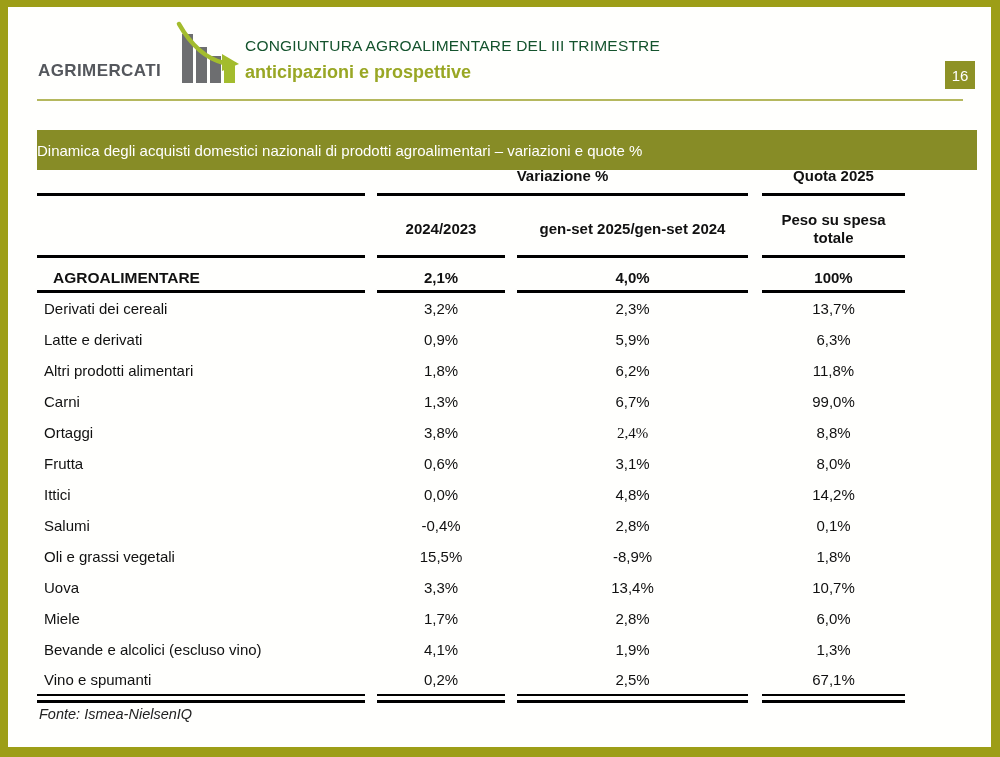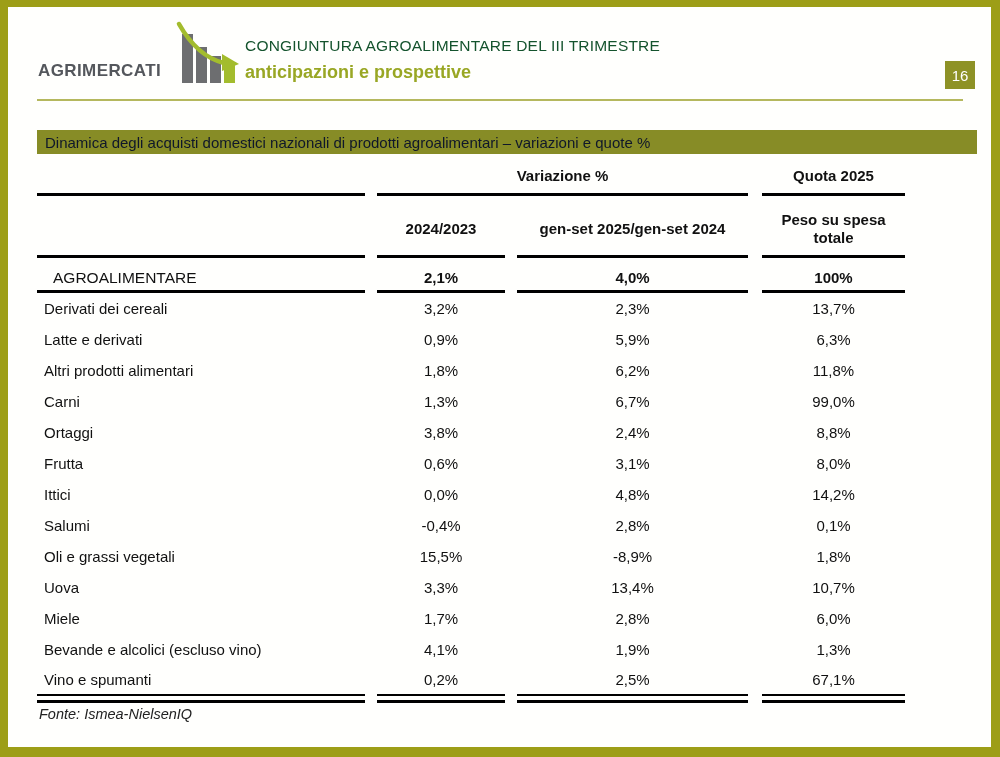--- a/index.html
+++ b/index.html
@@ -49,23 +49,23 @@
     background: #8e9226; color: #ffffff; font-size: 15px;
     display: flex; align-items: center; justify-content: center;
   }
   .header-rule {
     position: absolute; left: 29px; top: 92px; width: 926px; height: 2px;
     background: #b5b85e;
   }
 
   
   .section-bar {
-    position: absolute; left: 29px; top: 123px; width: 940px; height: 24px;
-    background: #878c26; color: #0f172a; font-size: 15px;
-    display: flex; align-items: center; padding-left: 8px;
+    position: absolute; left: 29px; top: 123px; width: 940px; height: 40px;
+    background: #878c26; color: #ffffff; font-size: 15px;
+    display: flex; align-items: center; 
   }
 
   
   .table {
     position: absolute; left: 29px; top: 147px;
     display: grid;
     grid-template-columns: 328px 12px 128px 12px 231px 14px 143px;
     grid-template-rows: 42px 62px 35px repeat(13, 31px) 24px;
     color: #111;
   }
@@ -73,21 +73,21 @@
   .rule { border-bottom: 3px solid #000; }
   .h-group {
     align-items: flex-end; justify-content: center;
     padding-bottom: 8px; font-weight: bold;
   }
   .h-col {
     justify-content: center; text-align: center;
     font-weight: bold; padding-top: 6px;
   }
   .label { padding-left: 7px; }
-  .total-label { font-weight: normal; padding-left: 16px; font-size: 15.5px; padding-top: 8px; }
+  .total-label { font-weight: bold; padding-left: 16px; font-size: 15.5px; padding-top: 8px; }
   .total-val { font-weight: bold; padding-top: 8px; }
   .val { justify-content: center; }
   .thin-b { border-bottom: 2px solid #000; }
   .closer { height: 3px; background: #000; margin-top: 4px; align-self: start; }
 
   
   .fonte {
     position: absolute; left: 31px; top: 699px;
     font-size: 14.5px; font-style: italic; color: #222;
   }
@@ -146,21 +146,21 @@
       <div class="cell label" style="grid-area: 6 / 1;">Altri prodotti alimentari</div>
       <div class="cell val" style="grid-area: 6 / 3;">1,8%</div>
       <div class="cell val" style="grid-area: 6 / 5;">6,2%</div>
       <div class="cell val" style="grid-area: 6 / 7;">11,8%</div>
       <div class="cell label" style="grid-area: 7 / 1;">Carni</div>
       <div class="cell val" style="grid-area: 7 / 3;">1,3%</div>
       <div class="cell val" style="grid-area: 7 / 5;">6,7%</div>
       <div class="cell val" style="grid-area: 7 / 7;">99,0%</div>
       <div class="cell label" style="grid-area: 8 / 1;">Ortaggi</div>
       <div class="cell val" style="grid-area: 8 / 3;">3,8%</div>
-      <div class="cell val" style="grid-area: 8 / 5;">2,4%</div>
+      <div class="cell val" style="grid-area: 8 / 5; font-family: Liberation Serif, serif;">2,4%</div>
       <div class="cell val" style="grid-area: 8 / 7;">8,8%</div>
       <div class="cell label" style="grid-area: 9 / 1;">Frutta</div>
       <div class="cell val" style="grid-area: 9 / 3;">0,6%</div>
       <div class="cell val" style="grid-area: 9 / 5;">3,1%</div>
       <div class="cell val" style="grid-area: 9 / 7;">8,0%</div>
       <div class="cell label" style="grid-area: 10 / 1;">Ittici</div>
       <div class="cell val" style="grid-area: 10 / 3;">0,0%</div>
       <div class="cell val" style="grid-area: 10 / 5;">4,8%</div>
       <div class="cell val" style="grid-area: 10 / 7;">14,2%</div>
       <div class="cell label" style="grid-area: 11 / 1;">Salumi</div>

